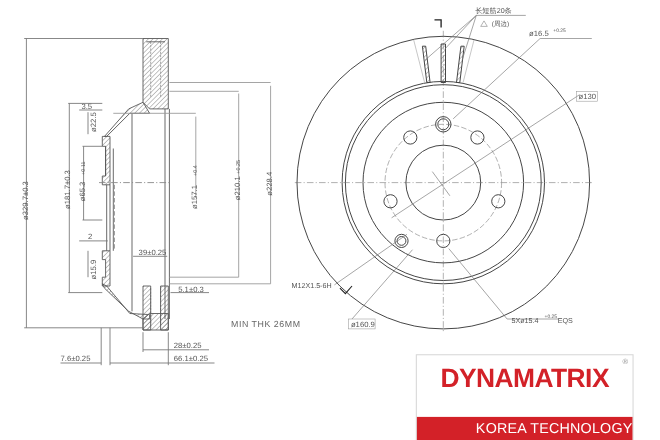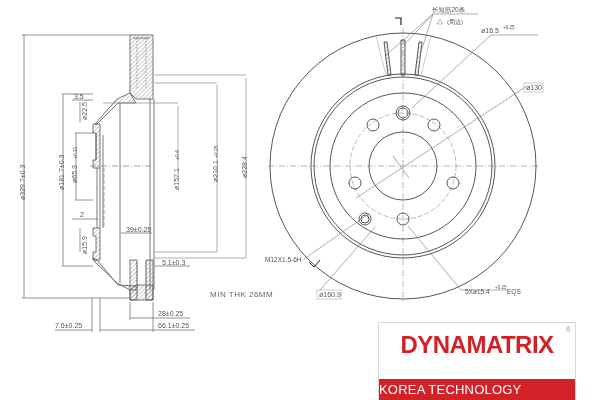--- a/index.html
+++ b/index.html
@@ -12,21 +12,21 @@
     border: 1px solid #d9d9d9; background: #ffffff; box-sizing: border-box;
   }
   .logo-brand {
     position: absolute; left: 0; top: 8px; width: 100%; text-align: center;
     font-family: "Liberation Sans", sans-serif; font-weight: bold; font-size: 24px;
     color: #d32128; letter-spacing: -0.5px;
   }
   .logo-reg { position: absolute; right: 4px; top: 3px; font-size: 7px; color: #999999; font-family: "Liberation Sans", sans-serif; }
   .logo-band {
     position: absolute; left: 0; bottom: 0; width: 100%; height: 22px; background: #d32128;
-    color: #ffffff; text-align: left; line-height: 22px;
+    color: #ffffff; text-align: right; line-height: 22px;
     font-family: "Liberation Sans", sans-serif; font-size: 13px; letter-spacing: 0.2px;
   }
 </style>
 </head>
 <body>
 
 <svg width="600" height="400" viewBox="0 0 600 400">
   <defs>
     <pattern id="hatch" width="3" height="3" patternUnits="userSpaceOnUse" patternTransform="rotate(45)">
       <line x1="0" y1="0" x2="0" y2="3" stroke="#777" stroke-width="0.8"></line>

